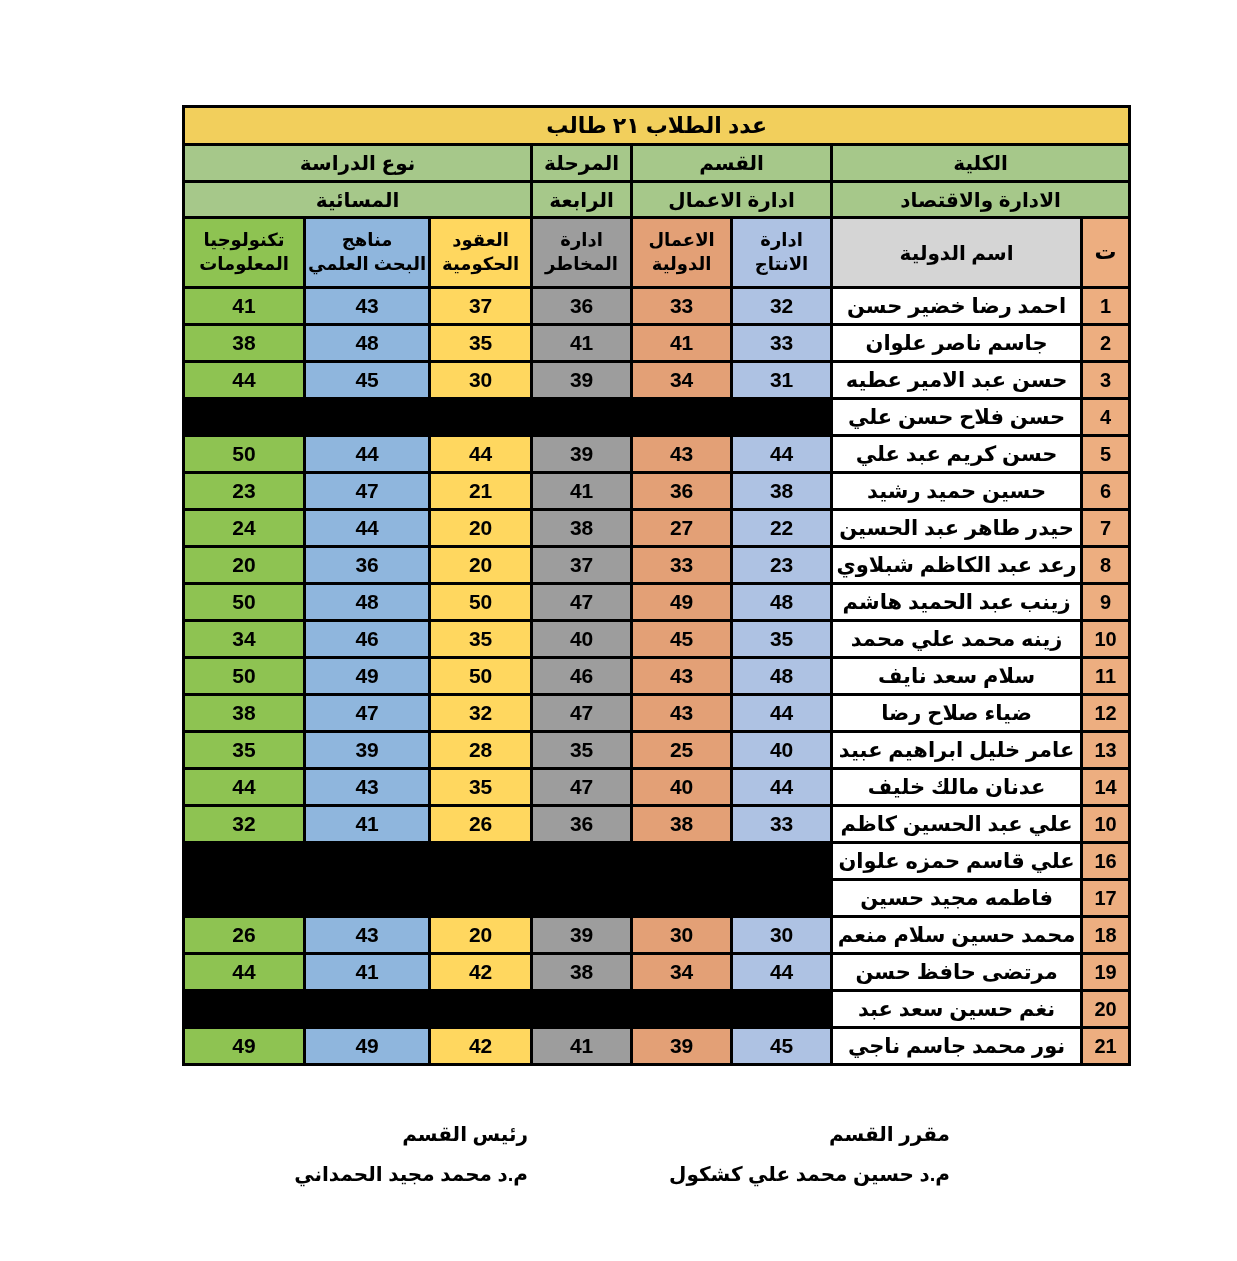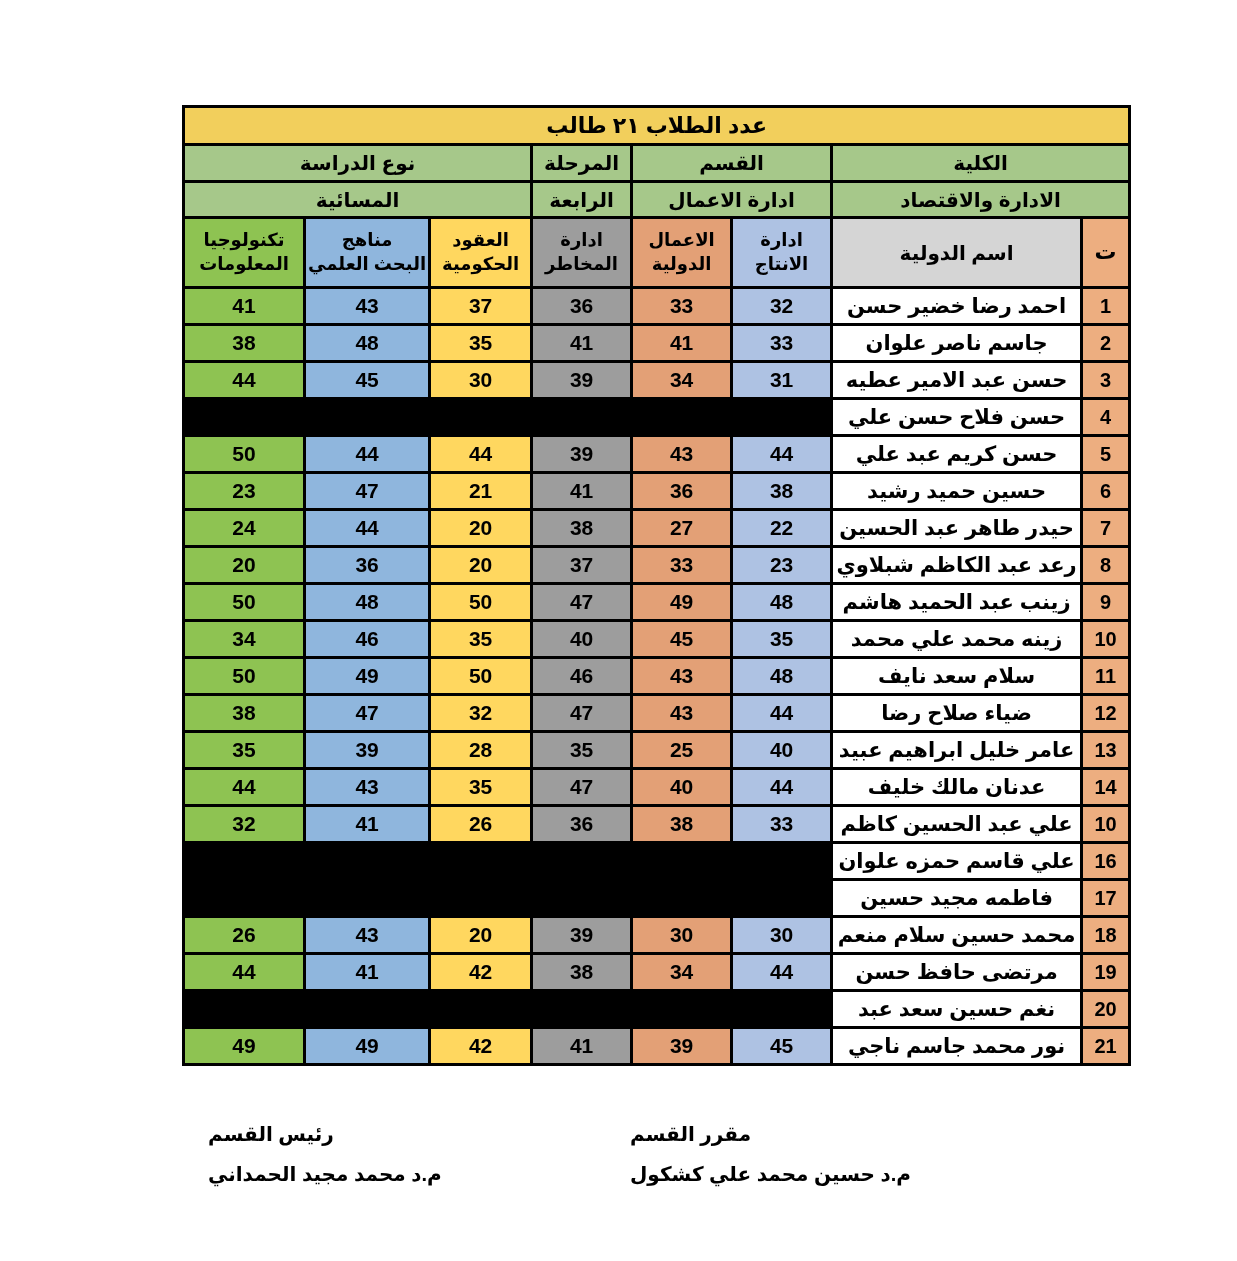--- a/index.html
+++ b/index.html
@@ -59,21 +59,21 @@
   td.col-production { background: var(--col-production); }
   td.col-intl       { background: var(--col-intl); }
   td.col-risk       { background: var(--col-risk); }
   td.col-contracts  { background: var(--col-contracts); }
   td.col-research   { background: var(--col-research); }
   td.col-it         { background: var(--col-it); }
   td.redacted       { background: var(--redacted); }
 
   
   .footer { position: absolute; left: 182px; top: 1122px; width: 946px; height: 110px; direction: rtl; }
-  .sig { position: absolute; text-align: left; font-weight: bold; font-size: 20px; }
+  .sig { position: absolute; text-align: right; font-weight: bold; font-size: 20px; }
   .sig .sig-title { margin-bottom: 16px; }
   .sig-rapporteur { left: 448px; width: 320px; }
   .sig-head       { left: 26px;  width: 320px; }
 </style>
 </head>
 <body>
 
 <div class="page">
 
   <div class="sheet">

